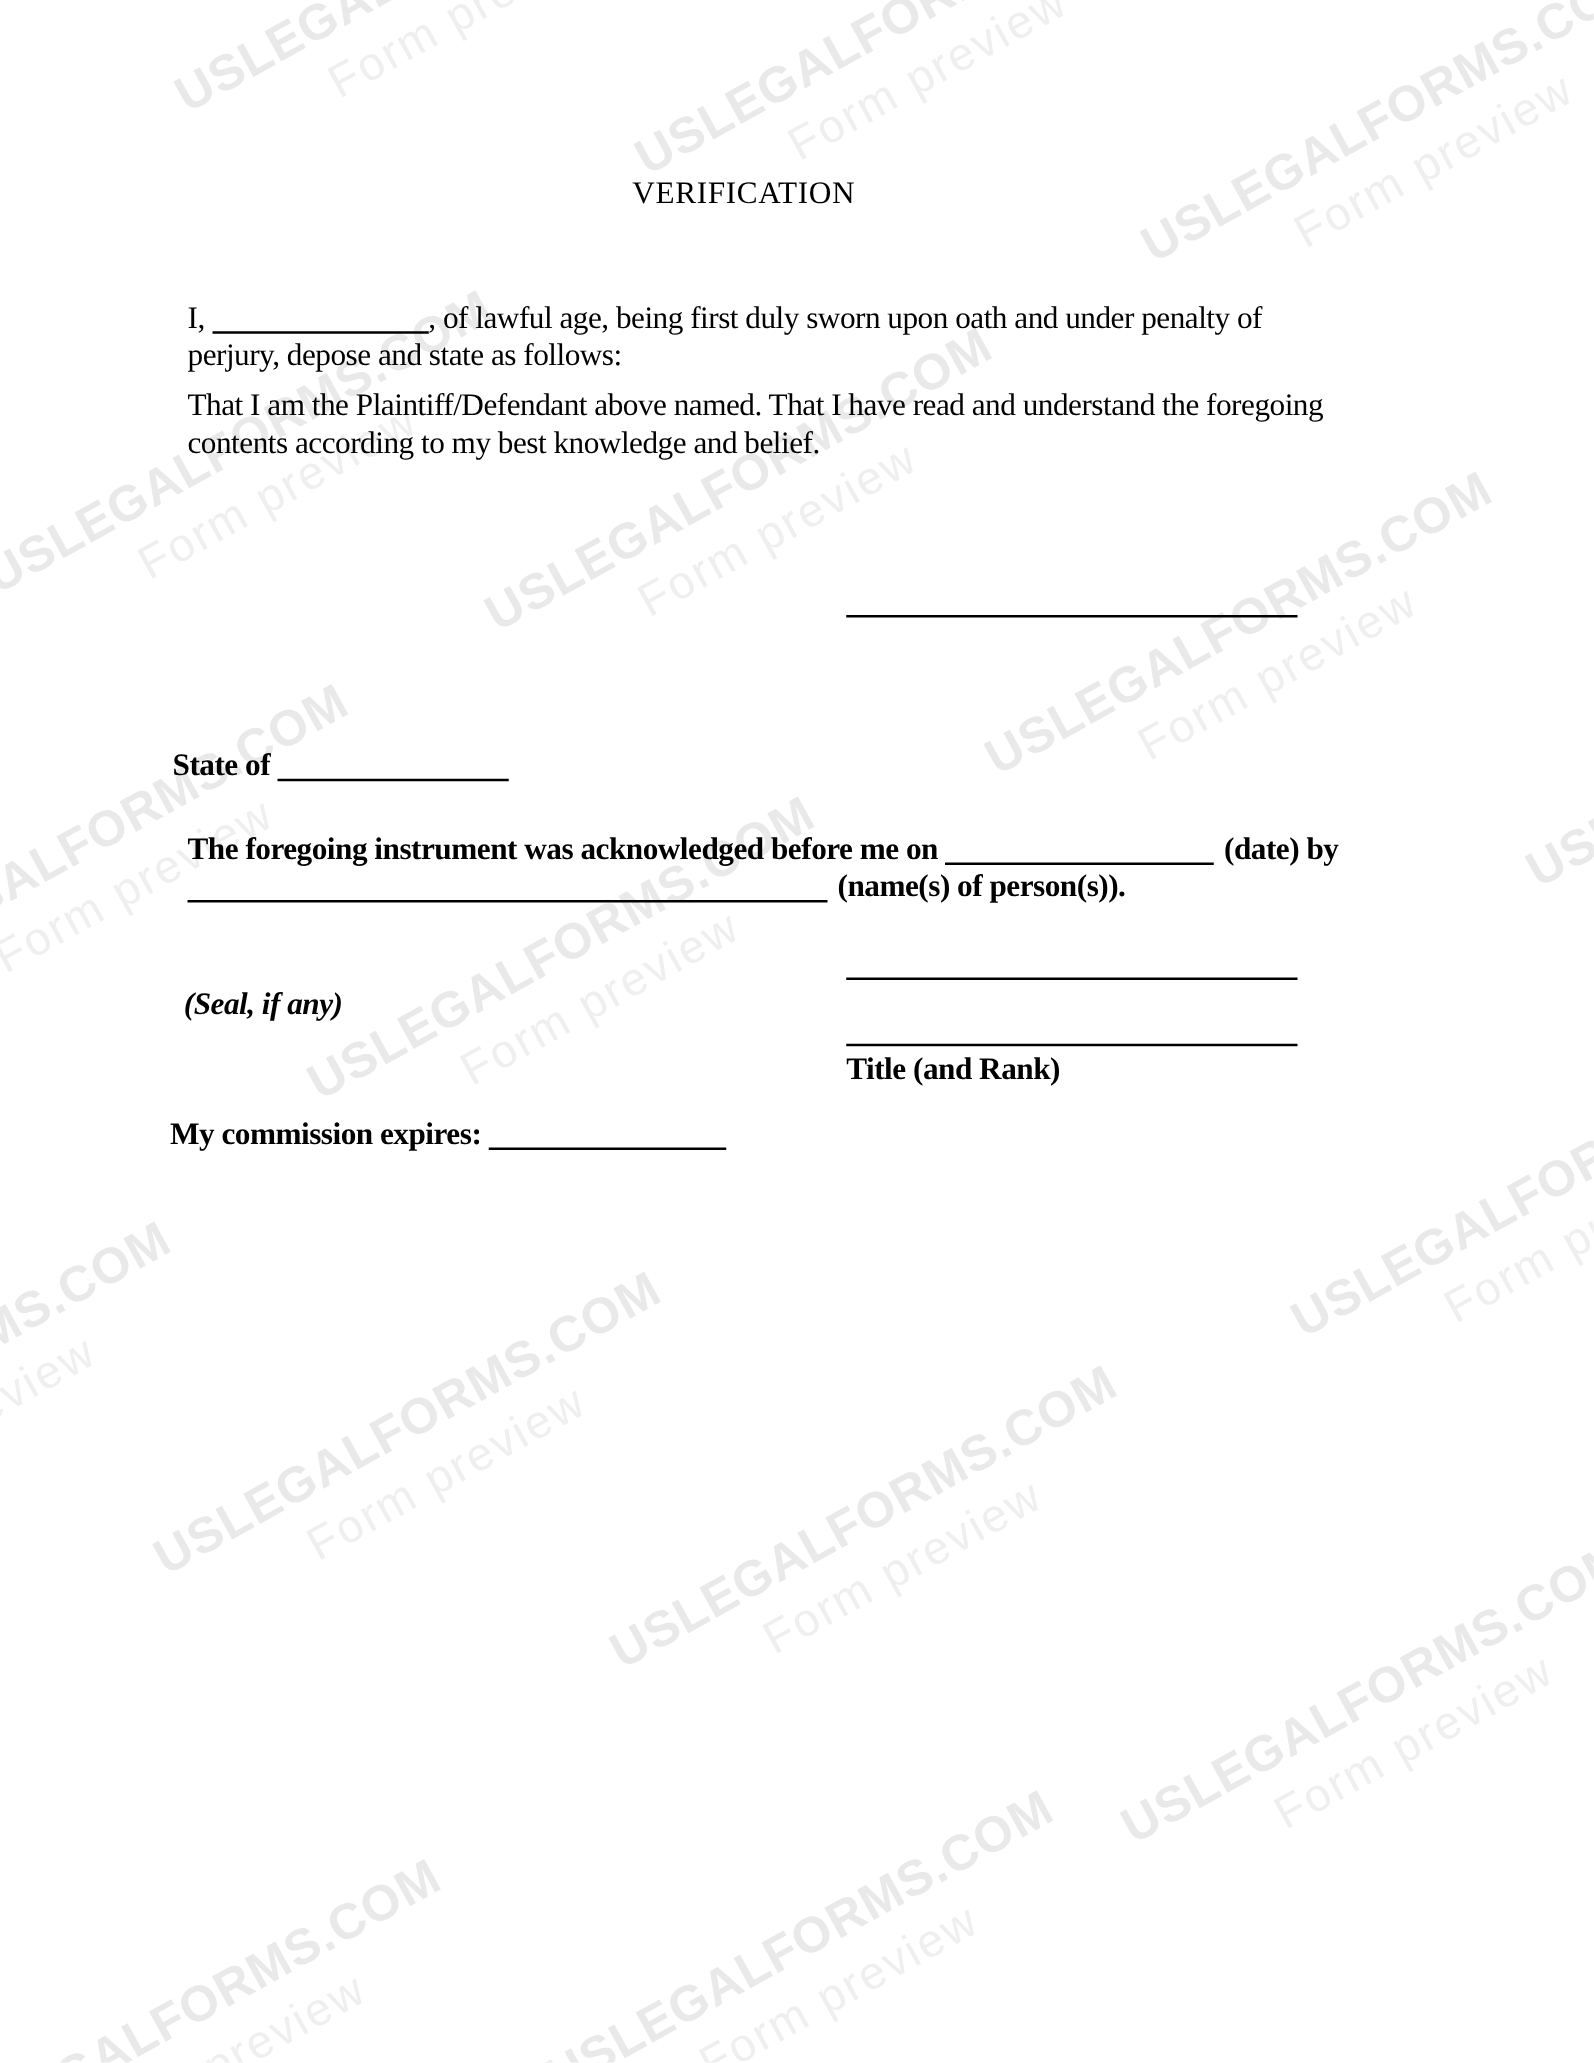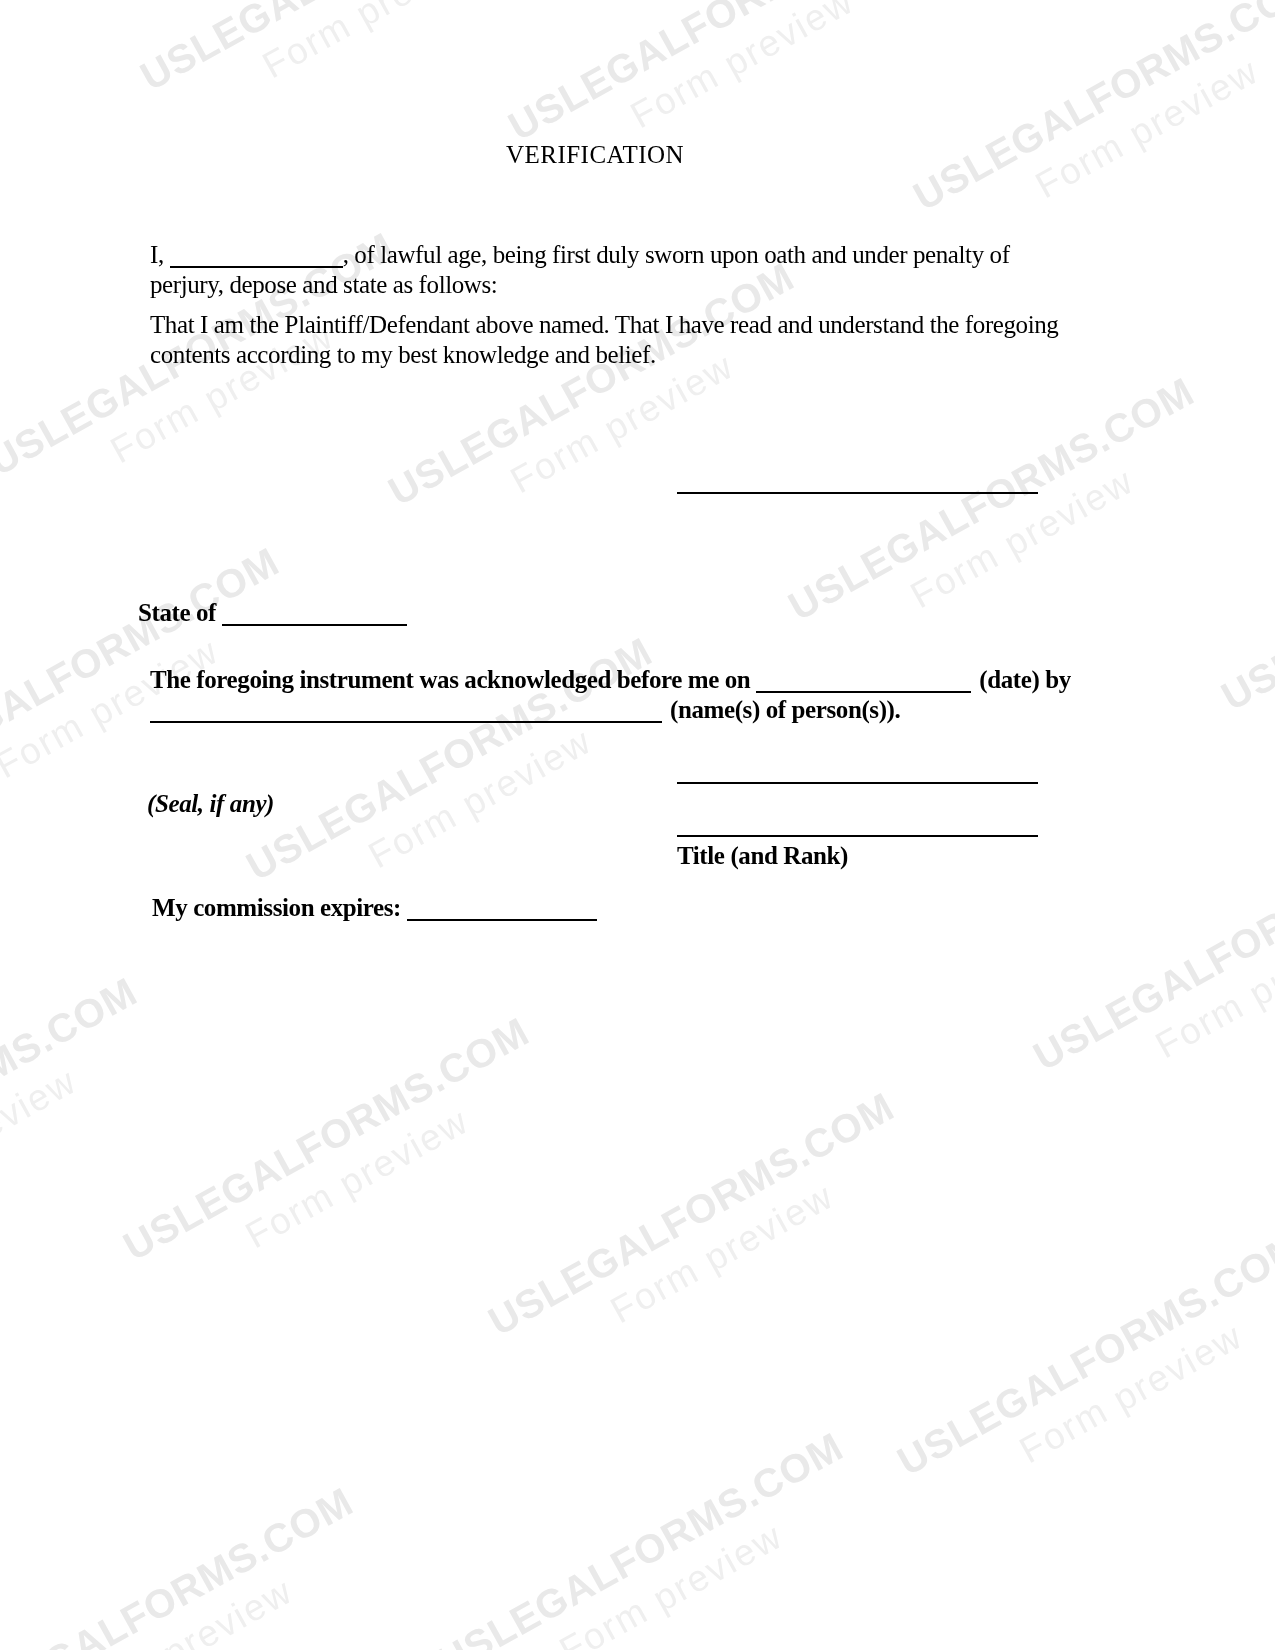--- a/index.html
+++ b/index.html
@@ -63,21 +63,21 @@
   #paragraph-2{left:150px;top:310px;width:960px;}
   #signature-line-1{left:677px;top:492px;}
   #state-row{left:138px;top:553px;margin-top:45px;}
   #county-row{left:150px;top:581px;}
   #ack-block{left:150px;top:629px;width:940px;margin-top:36px;}
   #seal-label{left:147px;top:789px;font-style:italic;}
   #notary-line{left:677px;top:782px;}
   #notary-label{left:677px;top:789px;}
   #title-rank-line{left:677px;top:835px;}
   #title-rank-label{left:677px;top:841px;}
-  #commission-row{left:152px;top:893px;}
+  #commission-row{left:136px;top:893px;}
   .suffix-gap{margin-left:8px;}
 </style>
 </head>
 <body>
 
 <div id="watermark-layer">
     <div class="wm-tile" style="left: 133px; top: 60px; transform: rotate(-29deg);">
       <div class="wm-main" style="color: rgb(233, 233, 233);">USLEGALFORMS.COM</div>
       <div class="wm-sub" style="color: rgb(239, 239, 239);">Form preview</div>
     </div>

